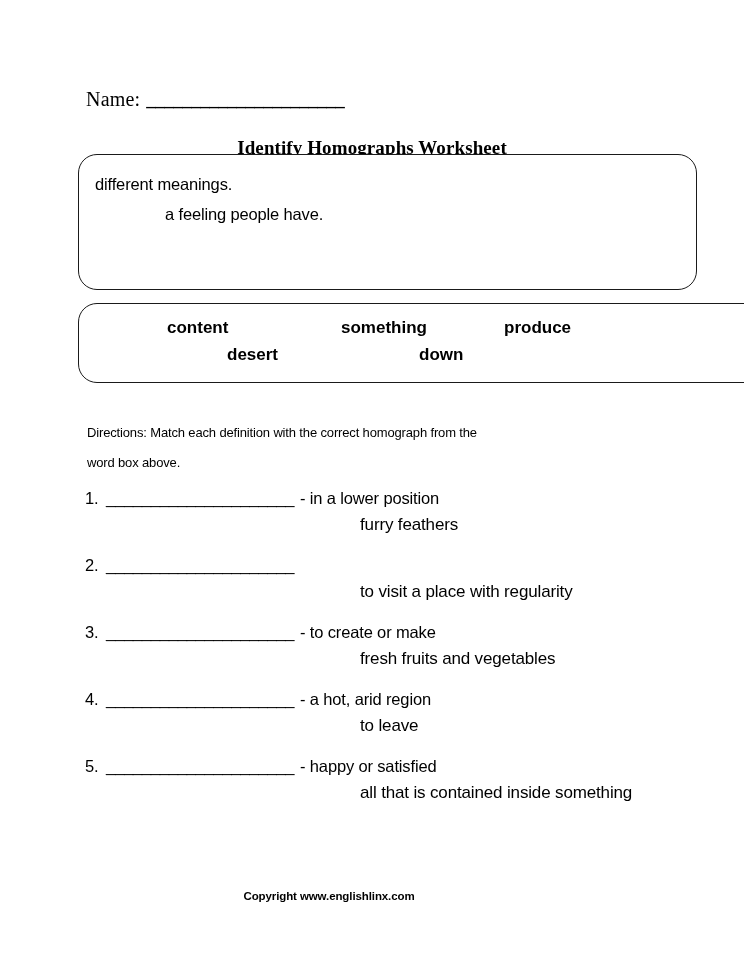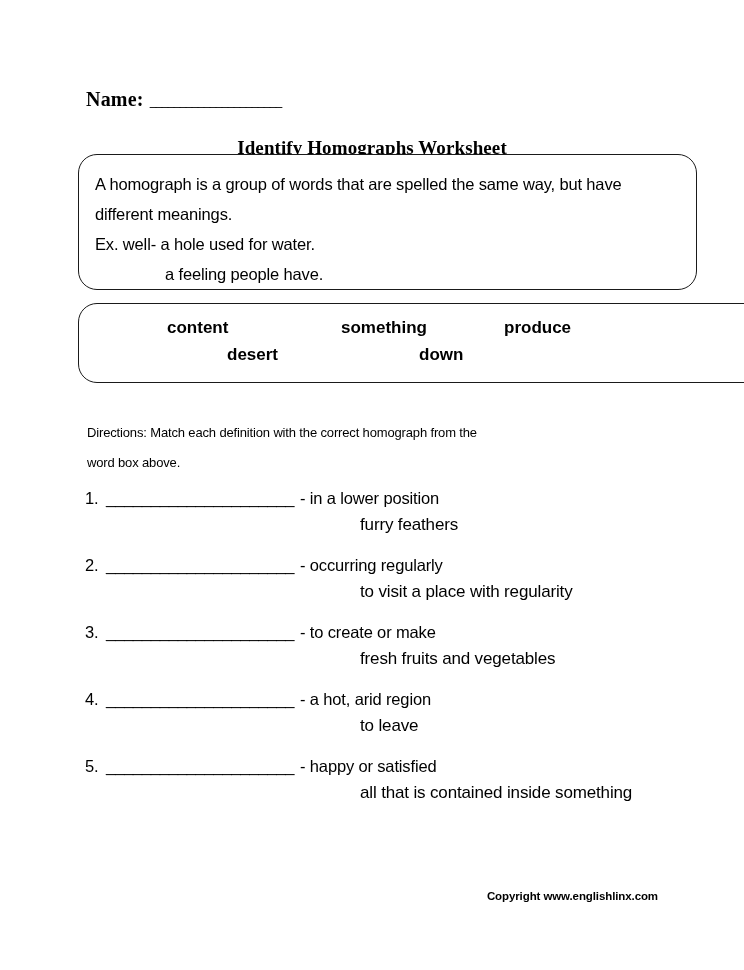--- a/index.html
+++ b/index.html
@@ -35,29 +35,29 @@
     position: absolute;
     top: 0;
     display: flex;
     align-items: baseline;
     white-space: nowrap;
   }
   .field-name  { left: 0px; }
   .field-date  { left: 396px; }
   .field-label {
     font-family: "Liberation Serif", serif;
-    font-weight: bold;
+    font-weight: normal;
     font-size: 20px;
     line-height: 22px;
     letter-spacing: 0.2px;
   }
   .field-blank {
     font-family: "Liberation Serif", serif;
     font-weight: bold;
-    font-size: 13px;
+    font-size: 19px;
     line-height: 22px;
     margin-left: 6px;
     letter-spacing: -0.5px;
   }
 
   
   .sheet-title {
     position: absolute;
     left: 0;
     top: 136px;
@@ -178,21 +178,21 @@
   }
 
   
   .footer {
     position: absolute;
     left: 0;
     top: 890px;
     width: 744px;
     padding-right: 86px;
     box-sizing: border-box;
-    text-align: right;
+    text-align: center;
     font-size: 11.5px;
     font-weight: bold;
     letter-spacing: -0.1px;
   }
 </style>
 </head>
 <body>
 
 <div class="page">
 
@@ -200,23 +200,21 @@
     <div class="field field-name">
       <span class="field-label">Name:</span>
       <span class="field-blank">______________________</span>
     </div>
   </div>
 
   <div class="sheet-title">Identify Homographs Worksheet</div>
 
   <div class="rbox definition-box">
     <div class="def-text">
-      <div class="def-line">A homograph is a group of words that are spelled the same way, but have</div>
       <div class="def-line">different meanings.</div>
-      <div class="def-line">Ex. well- a hole used for water.</div>
       <div class="def-line def-line-indent">a feeling people have.</div>
     </div>
   </div>
 
   <div class="rbox wordbank-box">
     <div class="wb-row wb-row-1">
       <span class="wb-word wb-content">content</span>
       <span class="wb-word wb-frequent">something</span>
       <span class="wb-word wb-produce">produce</span>
     </div>
@@ -239,21 +237,20 @@
         <span class="item-blank">_____________________</span>
         <span class="item-def1">- in a lower position</span>
       </div>
       <div class="item-line2">furry feathers</div>
     </div>
 
     <div class="item">
       <div class="item-line1">
         <span class="item-number">2.</span>
         <span class="item-blank">_____________________</span>
-        <span class="item-def1">- occurring regularly</span>
       </div>
       <div class="item-line2">to visit a place with regularity</div>
     </div>
 
     <div class="item">
       <div class="item-line1">
         <span class="item-number">3.</span>
         <span class="item-blank">_____________________</span>
         <span class="item-def1">- to create or make</span>
       </div>

